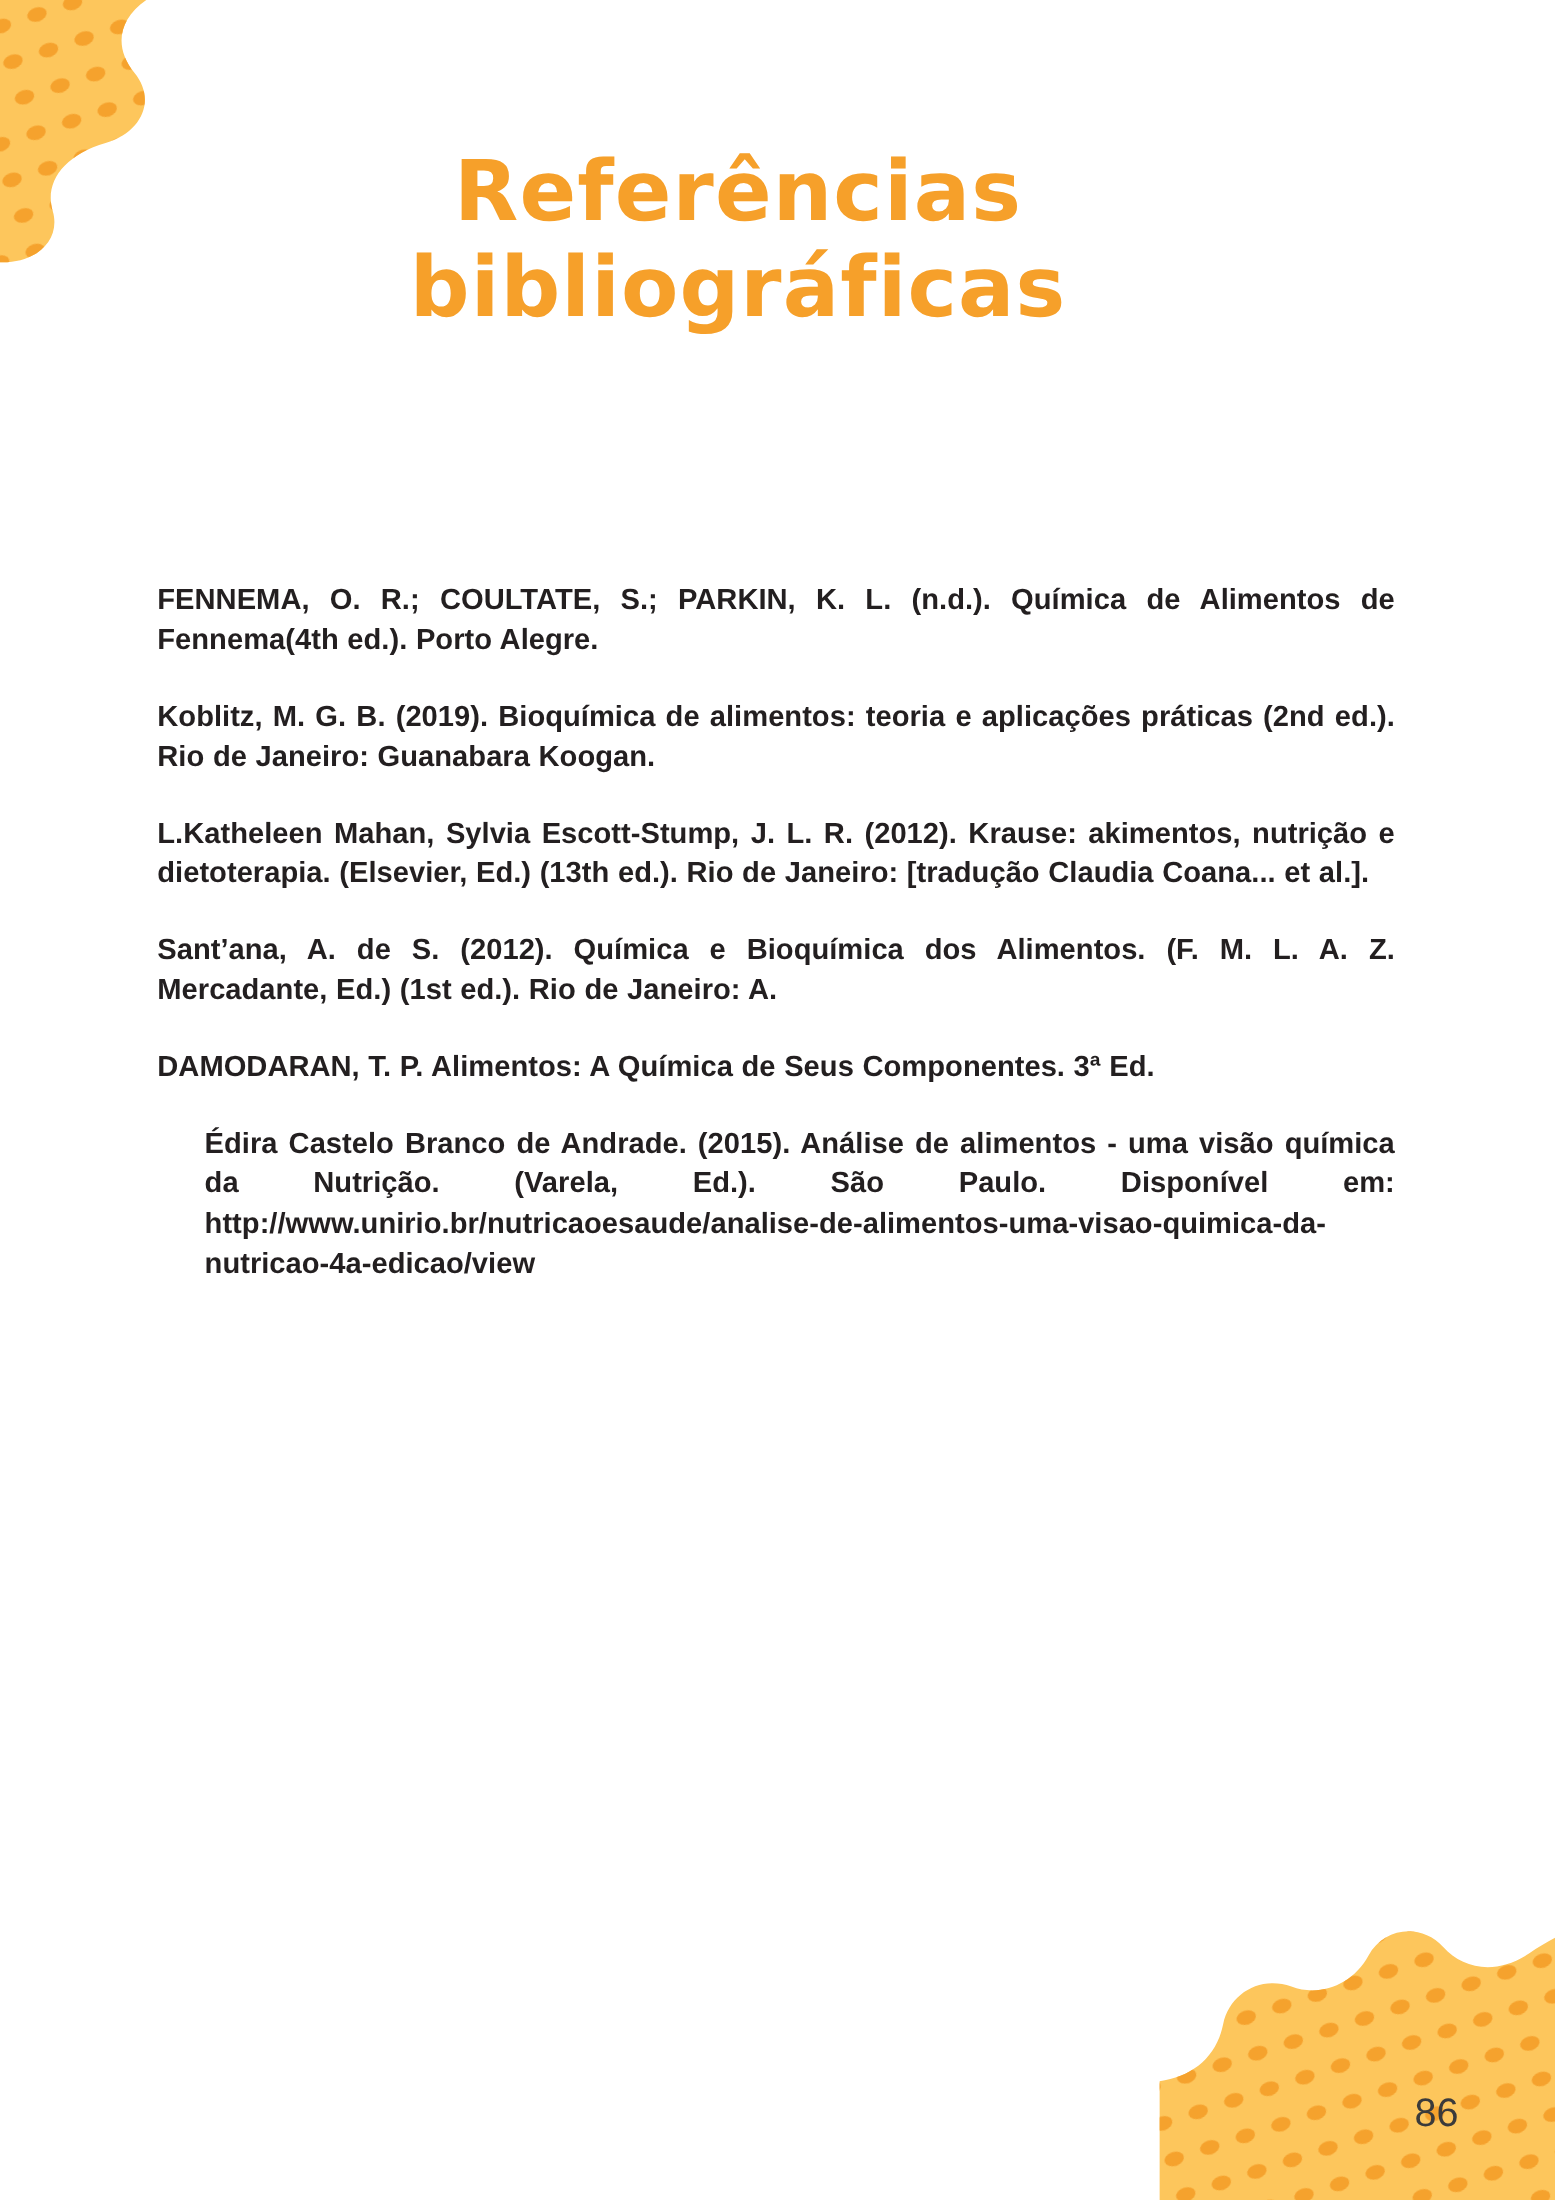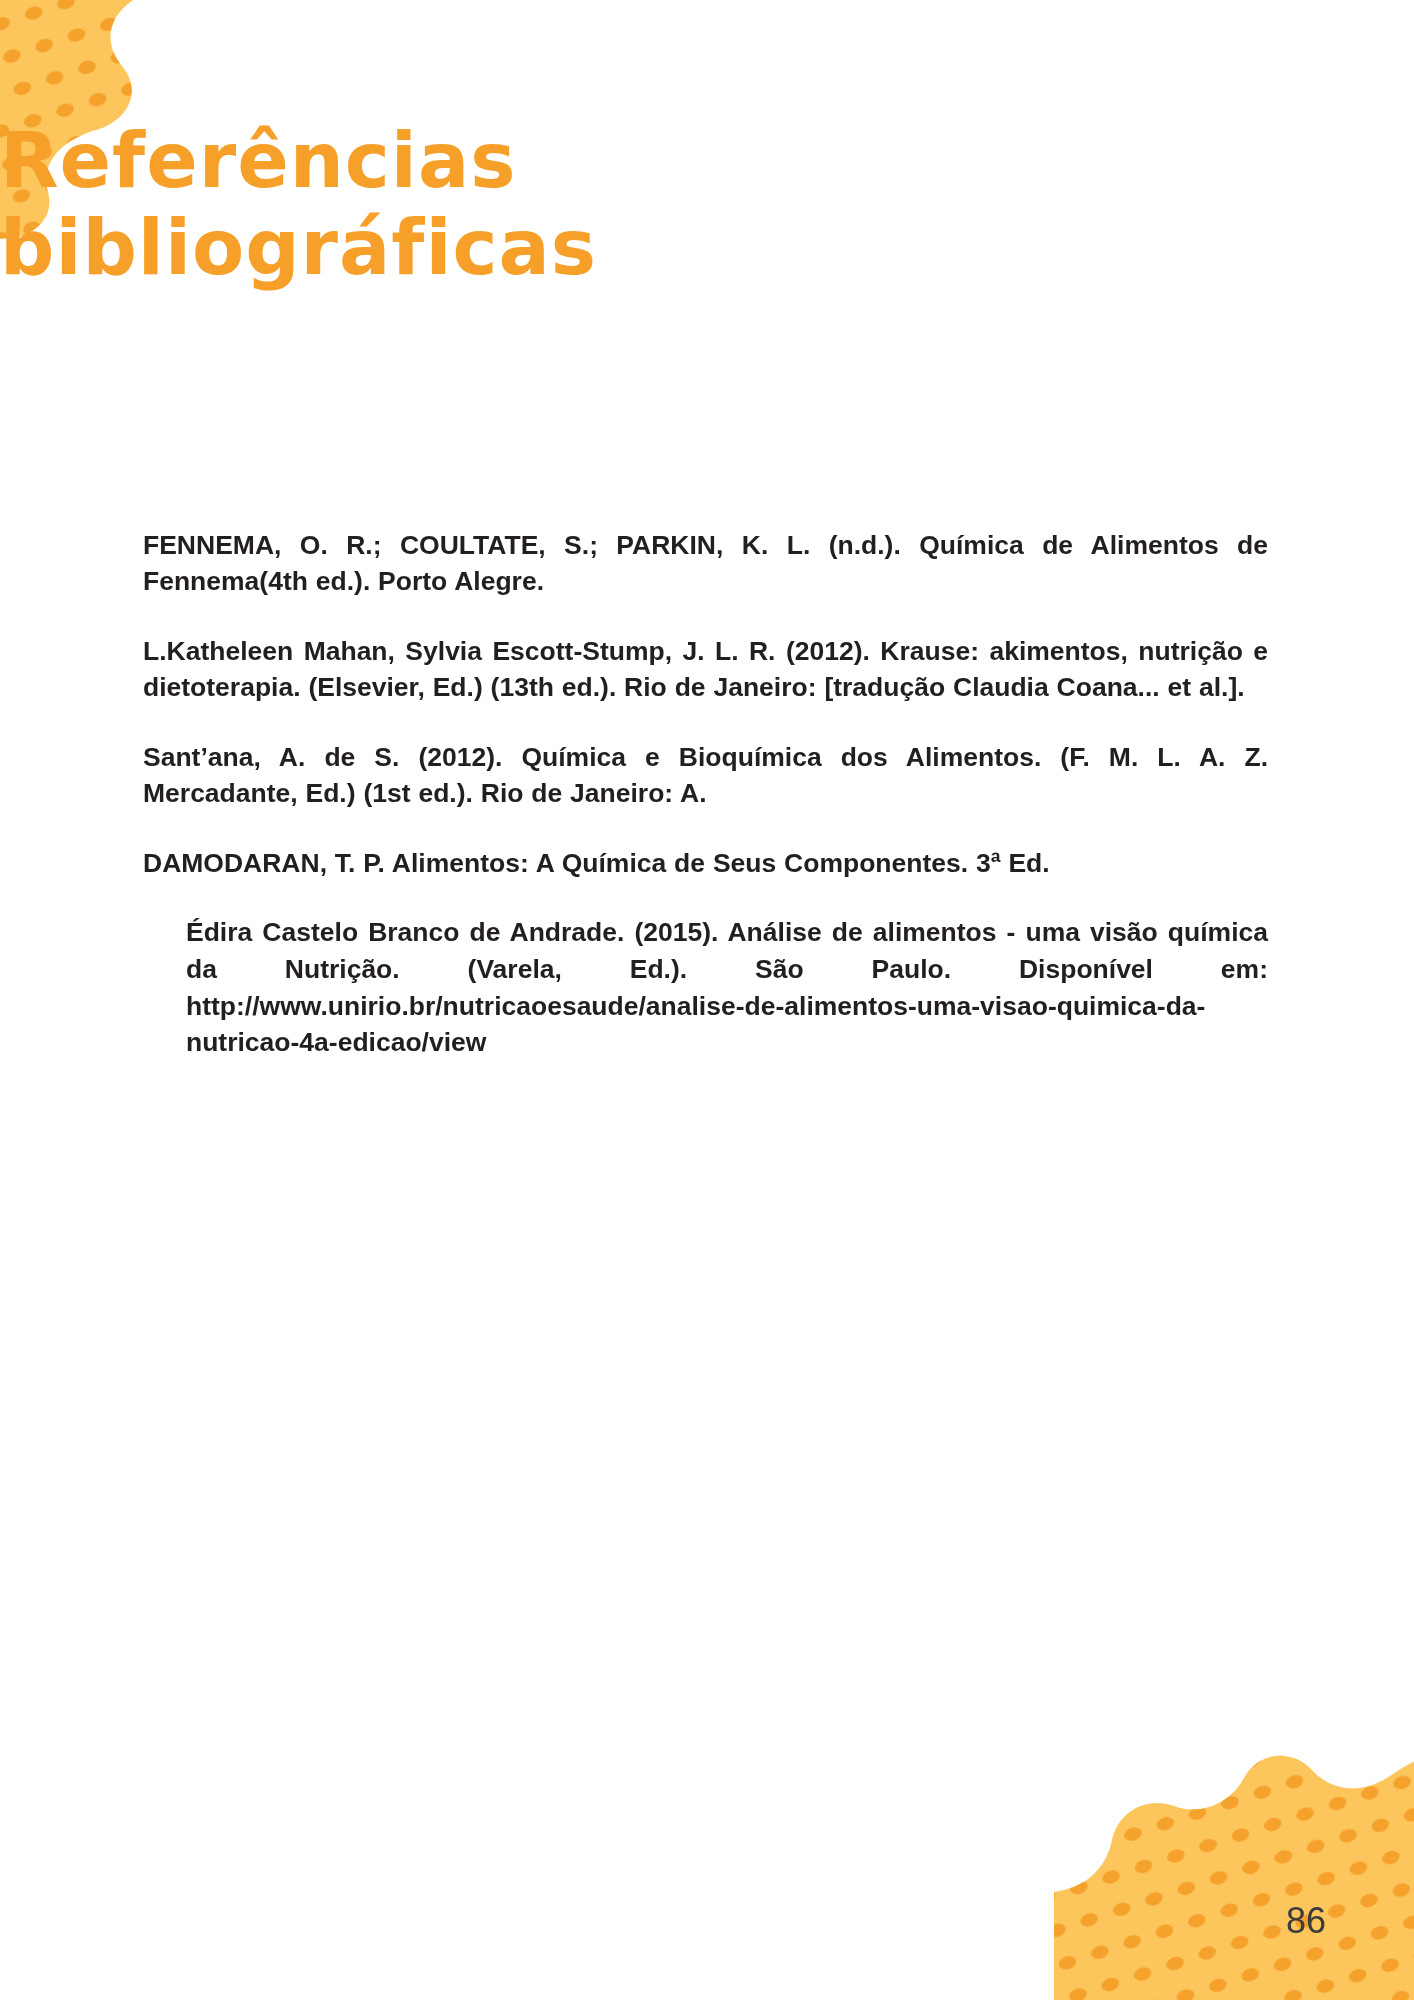--- a/index.html
+++ b/index.html
@@ -29,23 +29,24 @@
   .deco-bottom-right {
     right: -60px;
     bottom: -70px;
     width: 420px;
     height: 330px;
   }
 
   
   .title-block {
     position: absolute;
-    top: 118px;
+    top: 131px;
     left: 0;
     width: 1342px;
+    text-align: center;
   }
   .title-line {
     font-family: "DejaVu Sans", sans-serif;
     font-weight: bold;
     font-size: 76px;
     line-height: 1.14;
     letter-spacing: 1px;
     color: #F6A02A;
     white-space: nowrap;
   }
@@ -110,19 +111,20 @@
   </svg>
 </div>
 
 <div class="title-block">
   <div class="title-line">Referências</div>
   <div class="title-line">bibliográficas</div>
 </div>
 
 <div class="refs">
   <p class="ref-entry">FENNEMA, O. R.; COULTATE, S.; PARKIN, K. L. (n.d.). Química de Alimentos de Fennema(4th ed.). Porto Alegre.</p>
+  <p class="ref-entry">Koblitz, M. G. B. (2019). Bioquímica de alimentos: teoria e aplicações práticas (2nd ed.). Rio de Janeiro: Guanabara Koogan.</p>
   <p class="ref-entry">L.Katheleen Mahan, Sylvia Escott-Stump, J. L. R. (2012). Krause: akimentos, nutrição e dietoterapia. (Elsevier, Ed.) (13th ed.). Rio de Janeiro: [tradução Claudia Coana... et al.].</p>
   <p class="ref-entry">Sant’ana, A. de S. (2012). Química e Bioquímica dos Alimentos. (F. M. L. A. Z. Mercadante, Ed.) (1st ed.). Rio de Janeiro: A.</p>
   <p class="ref-entry">DAMODARAN, T. P. Alimentos: A Química de Seus Componentes. 3ª Ed.</p>
   <p class="ref-entry">Édira Castelo Branco de Andrade. (2015). Análise de alimentos - uma visão química da Nutrição. (Varela, Ed.). São Paulo. Disponível em: http://www.unirio.br/nutricaoesaude/analise-de-alimentos-uma-visao-quimica-da-nutricao-4a-edicao/view</p>
 </div>
 
 <div class="page-number">86</div>
 
 </body></html>

